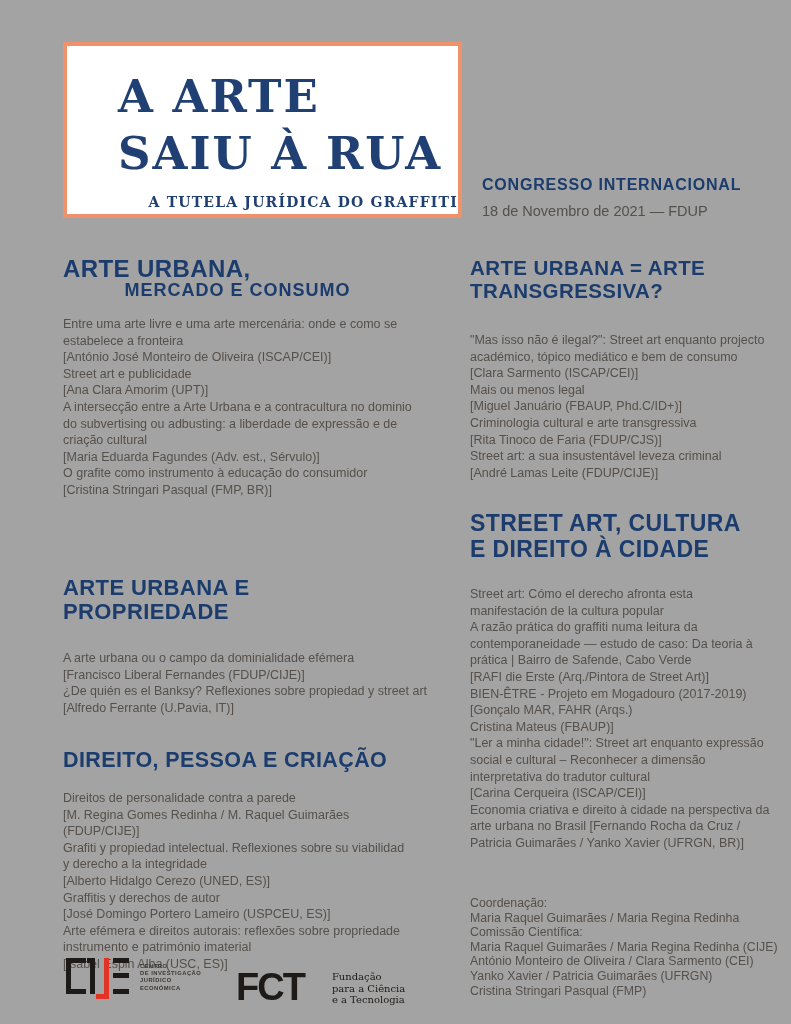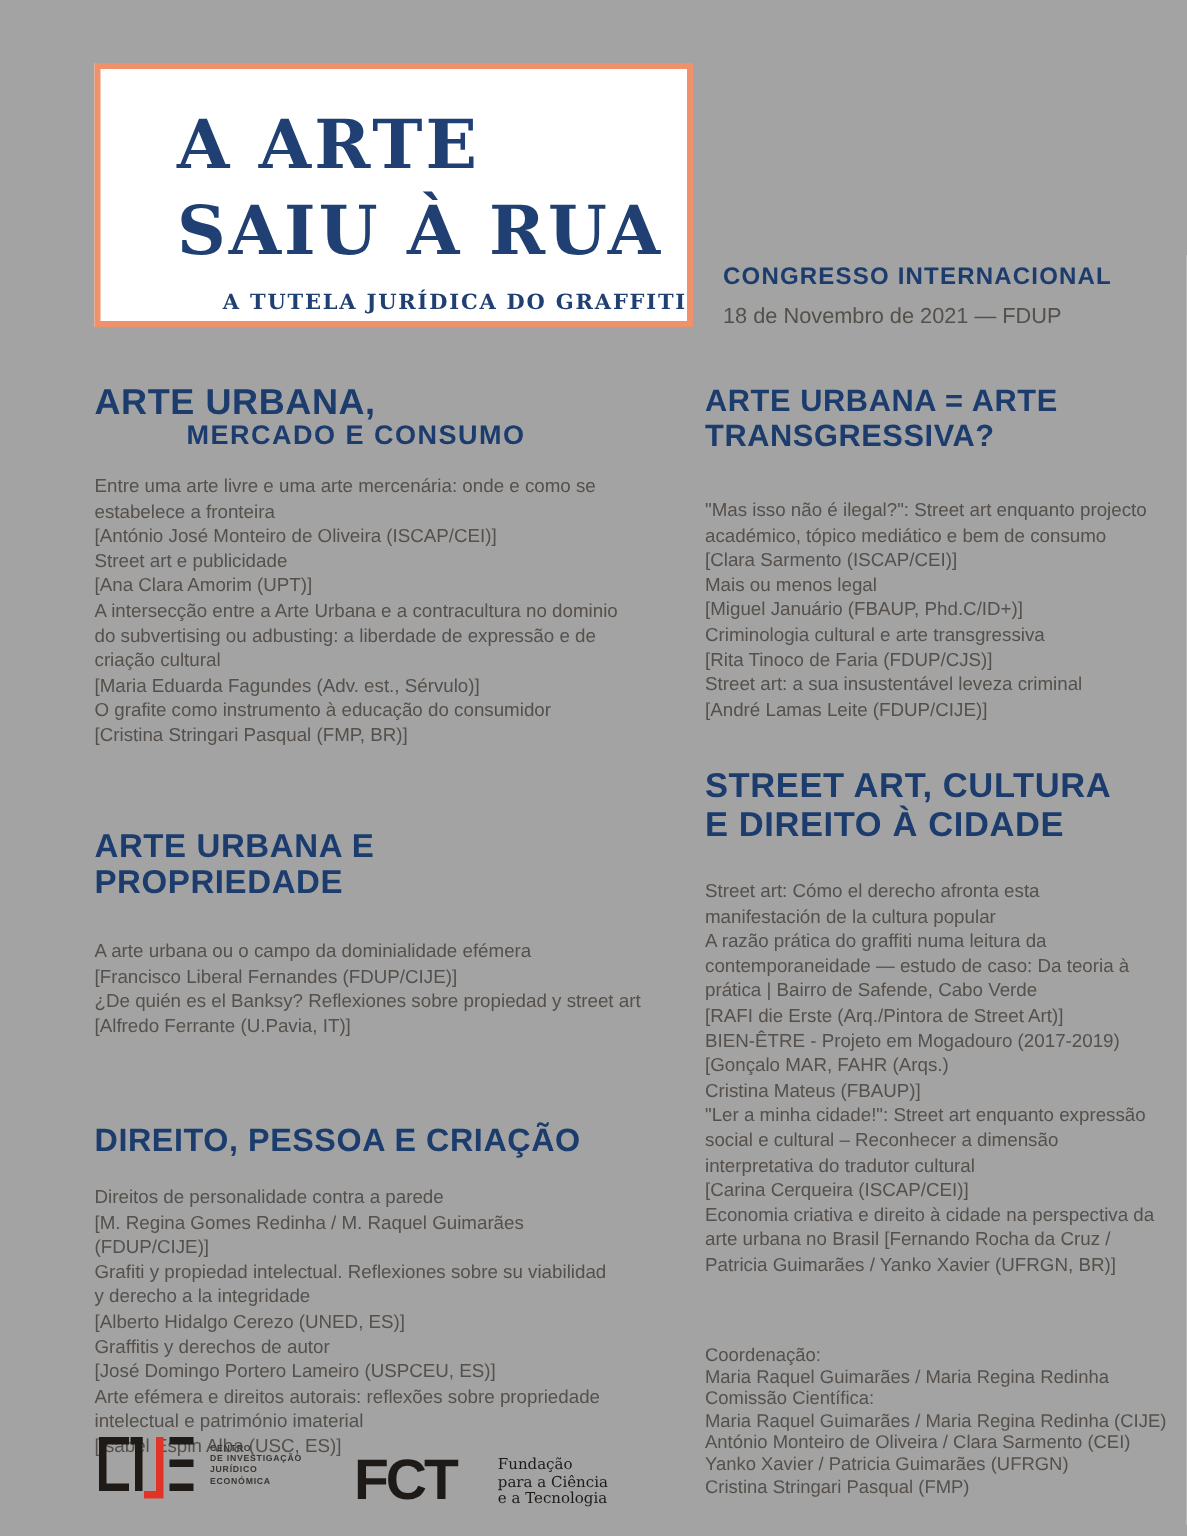--- a/index.html
+++ b/index.html
@@ -73,21 +73,21 @@
         <div>[Ana Clara Amorim (UPT)]</div>
         <div>A intersecção entre a Arte Urbana e a contracultura no dominio</div>
         <div>do subvertising ou adbusting: a liberdade de expressão e de</div>
         <div>criação cultural</div>
         <div>[Maria Eduarda Fagundes (Adv. est., Sérvulo)]</div>
         <div>O grafite como instrumento à educação do consumidor</div>
         <div>[Cristina Stringari Pasqual (FMP, BR)]</div>
       </div>
   </section>
 
-  <section class="sec" style="left:63px; top:552px;">
+  <section class="sec" style="left:63px; top:576px;">
     <div class="hd hd-22">ARTE URBANA E</div>
     <div class="hd hd-22">PROPRIEDADE</div>
     <div class="sec-body mt-26">
         <div>A arte urbana ou o campo da dominialidade efémera</div>
         <div>[Francisco Liberal Fernandes (FDUP/CIJE)]</div>
         <div>¿De quién es el Banksy? Reflexiones sobre propiedad y street art</div>
         <div>[Alfredo Ferrante (U.Pavia, IT)]</div>
       </div>
   </section>
 
@@ -96,21 +96,21 @@
     <div class="sec-body mt-18">
         <div>Direitos de personalidade contra a parede</div>
         <div>[M. Regina Gomes Redinha / M. Raquel Guimarães</div>
         <div>(FDUP/CIJE)]</div>
         <div>Grafiti y propiedad intelectual. Reflexiones sobre su viabilidad</div>
         <div>y derecho a la integridade</div>
         <div>[Alberto Hidalgo Cerezo (UNED, ES)]</div>
         <div>Graffitis y derechos de autor</div>
         <div>[José Domingo Portero Lameiro (USPCEU, ES)]</div>
         <div>Arte efémera e direitos autorais: reflexões sobre propriedade</div>
-        <div>intelectual e património imaterial</div>
+        <div>instrumento e património imaterial</div>
         <div>[Isabel Espin Alba (USC, ES)]</div>
       </div>
   </section>
 
   <section class="sec" style="left:470px; top:256px;">
     <div class="hd hd-205">ARTE URBANA = ARTE</div>
     <div class="hd hd-205">TRANSGRESSIVA?</div>
     <div class="sec-body mt-30">
         <div>"Mas isso não é ilegal?": Street art enquanto projecto</div>
         <div>académico, tópico mediático e bem de consumo</div>

